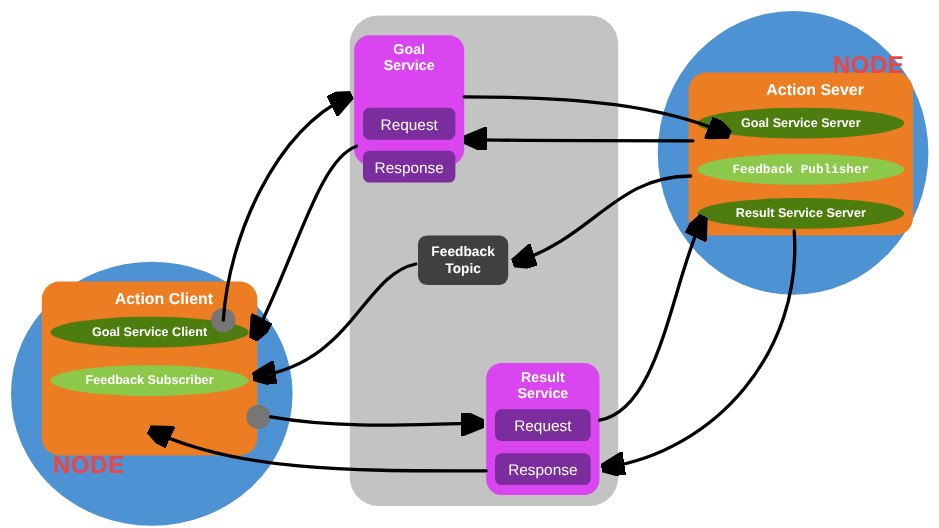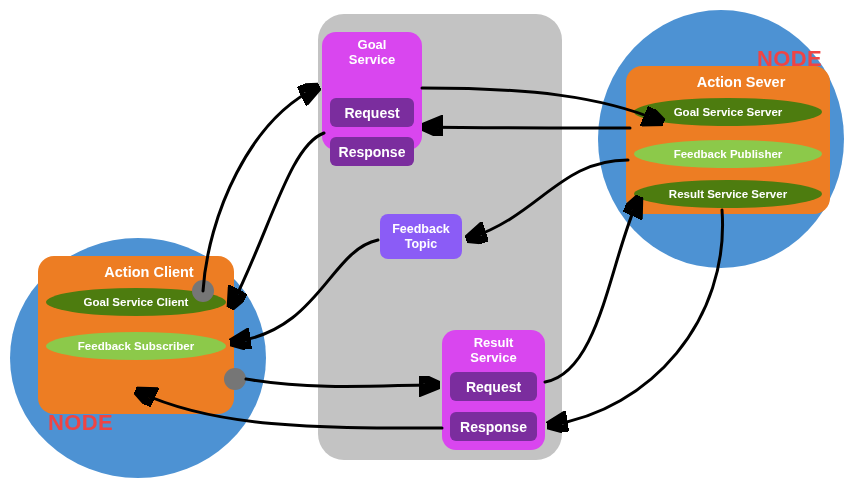--- a/index.html
+++ b/index.html
@@ -45,48 +45,48 @@
   .pill.yellow{background:#4d7c0f;}
   .pill.green{background:#8cc94a;}
 
   #client-box .pill{left:8px;width:180px;height:28px;}
   #client-p0{top:32px;}
   #client-p1{top:76px;}
   #client-p2{top:116px;}
 
   #server-box .pill{left:8px;width:188px;height:28px;}
   #server-p0{top:32px;}
-  #server-p1{top:74px;}
+  #server-p1{top:74px;font-family:Liberation Mono, monospace;}
   #server-p2{top:114px;}
 
   .svc-box{
     position:absolute;background:#d946ef;border-radius:14px;
   }
   #goal-service{left:322px;top:32px;width:100px;height:118px;}
   #result-service{left:442px;top:330px;width:103px;height:120px;}
   .svc-title{
     position:absolute;top:5px;left:0;width:100%;text-align:center;
     color:#fff;font-size:13px;font-weight:bold;line-height:15px;
   }
   .msg-box{
     position:absolute;left:8px;width:84px;height:29px;
     background:#7b2d9e;border-radius:6px;
     display:flex;align-items:center;justify-content:center;
-    color:#fff;font-size:14px;font-weight:bold;
+    color:#fff;font-size:14px;font-weight:normal;
   }
   #goal-service .msg-box{left:8px;width:84px;}
   #goal-req{top:66px;}
   #goal-resp{top:105px;}
   #result-service .msg-box{left:8px;width:87px;}
   #result-req{top:42px;}
   #result-resp{top:82px;}
 
   .topic-box{
     position:absolute;left:380px;top:214px;width:82px;height:45px;
-    background:#8b5cf6;border-radius:8px;
+    background:#404040;border-radius:8px;
     display:flex;align-items:center;justify-content:center;
     text-align:center;color:#fff;font-size:12.5px;font-weight:bold;
     line-height:15px;
   }
 
   .dot{position:absolute;width:22px;height:22px;border-radius:50%;background:#767676;}
   #dot-goal-client{left:192px;top:280px;}
   #dot-result-client{left:224px;top:368px;}
 
   #wires{position:absolute;left:0;top:0;width:854px;height:480px;overflow:visible;}

